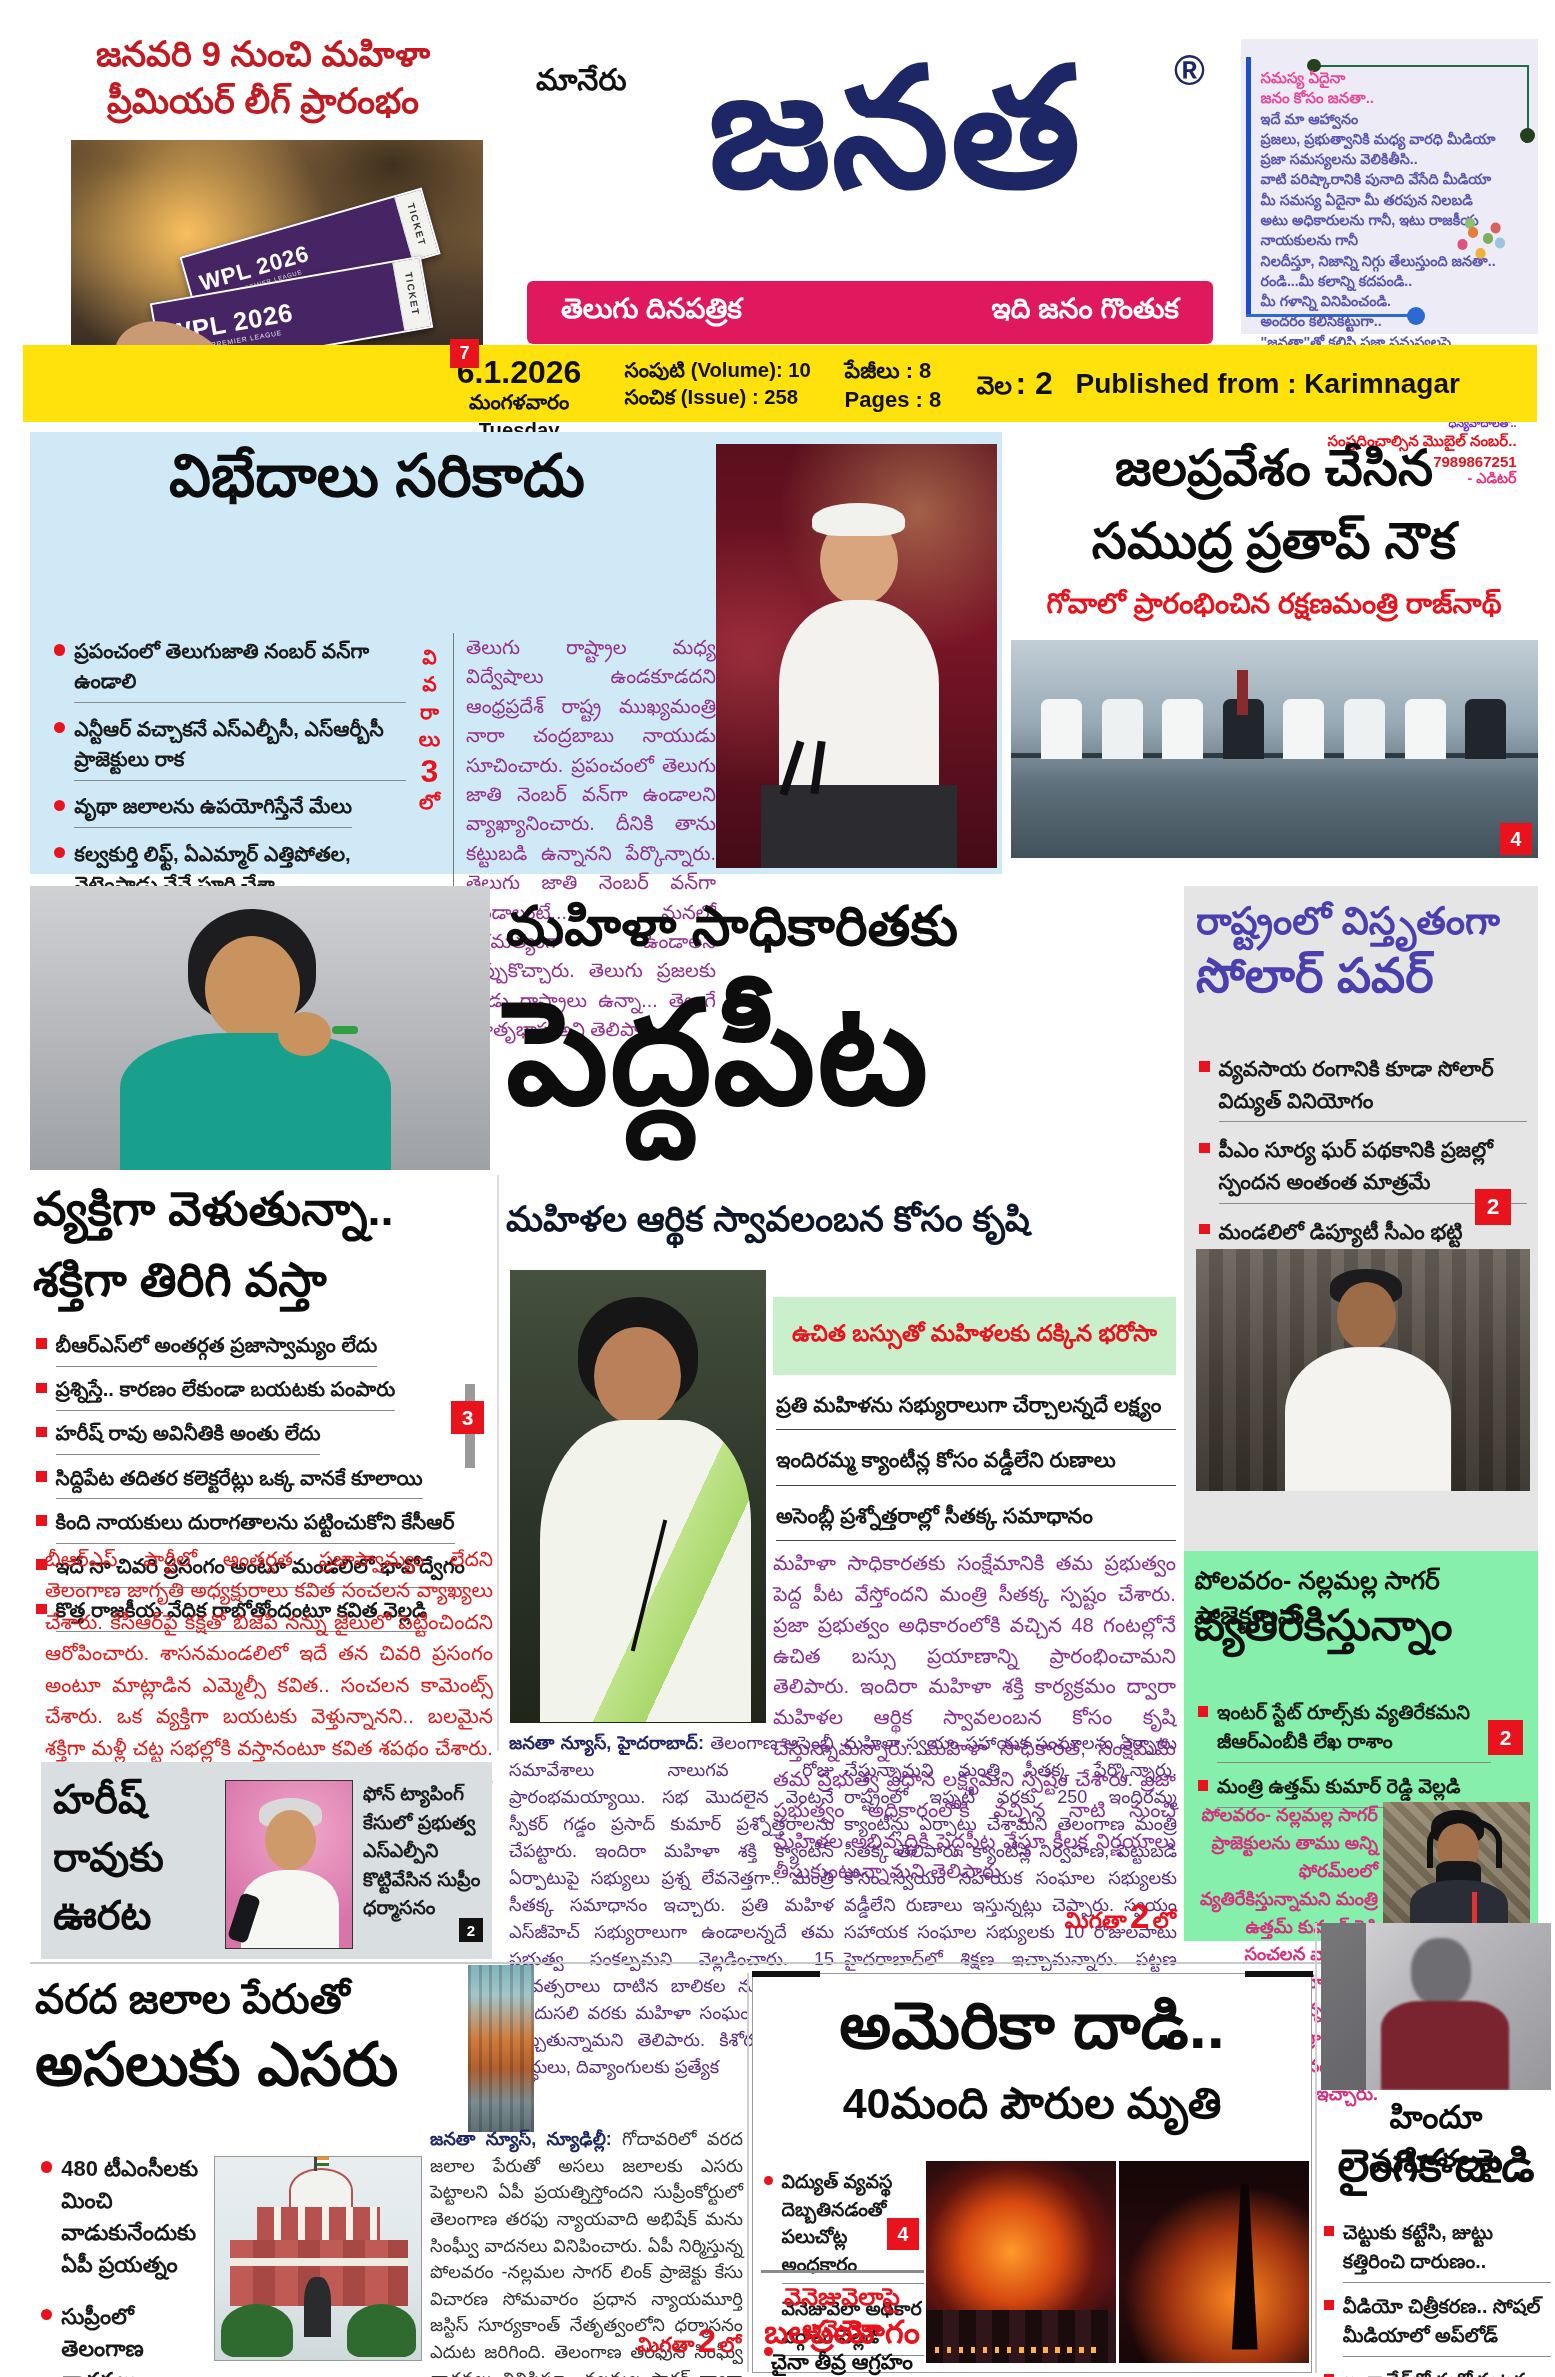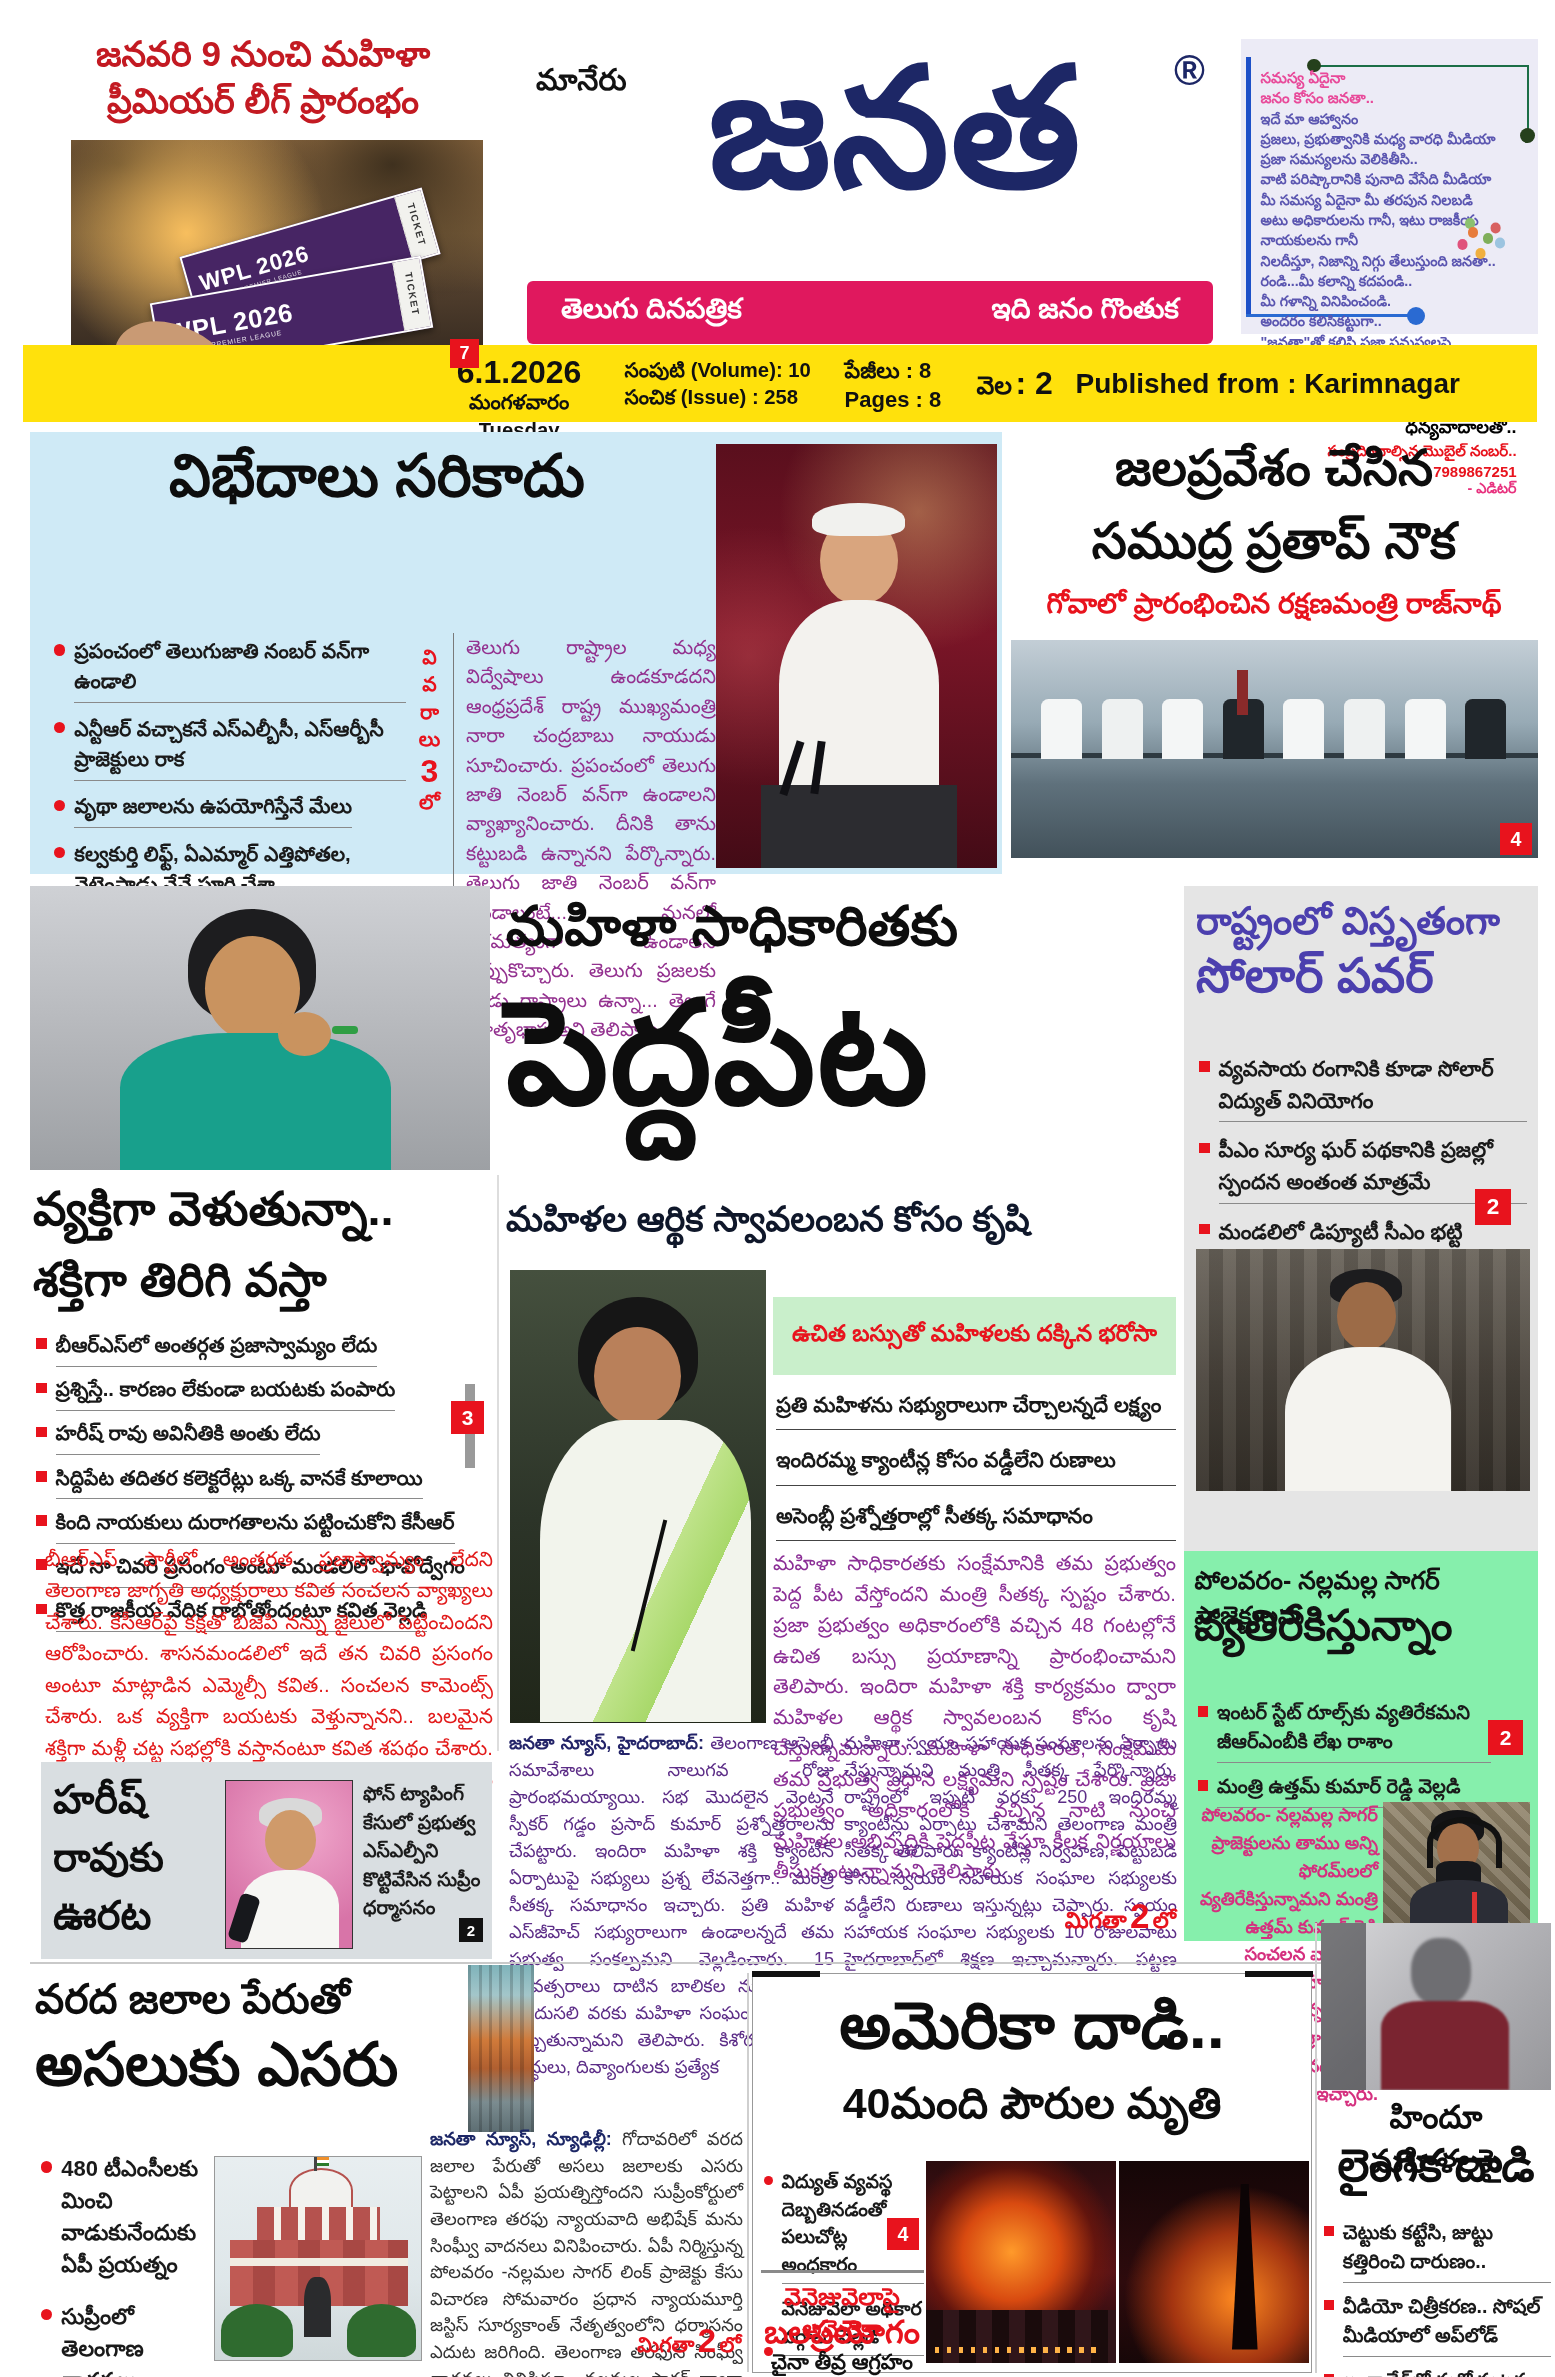--- a/index.html
+++ b/index.html
@@ -107,21 +107,21 @@
           <div class="pline">మీ సమస్య ఏదైనా మీ తరపున నిలబడి</div>
           <div class="pline">అటు అధికారులను గానీ, ఇటు రాజకీయ నాయకులను గానీ</div>
           <div class="pline">నిలదీస్తూ, నిజాన్ని నిగ్గు తేలుస్తుంది జనతా..</div>
           <div class="pline">రండి...మీ కలాన్ని కదపండి..</div>
           <div class="pline">మీ గళాన్ని వినిపించండి.</div>
           <div class="pline">అందరం కలిసికట్టుగా..</div>
           <div class="pline">"జనతా"తో కలిసి ప్రజా సమస్యలపై పోరాడుదాం..!!</div>
           <div class="pline">మొక్కవోని దీక్షతో పని చేద్దాం.. తగ్గేదేలే..!</div>
           <div class="pline">జనం కోసం "జనతా"..</div>
         </div>
-      <div class="right b" style="font-size:18px;color:#000000;margin-top:4.5px;">ధన్యవాదాలతో..</div>
+      <div class="right b" style="font-size:11px;color:#6d28d9;margin-top:4.5px;">ధన్యవాదాలతో..</div>
       <div class="right b" style="font-size:15px;color:#e8131d;">సంప్రదించాల్సిన మొబైల్ నంబర్.. 7989867251</div>
       <div class="right b" style="font-size:14.3px;color:#e8317e;">- ఎడిటర్</div>
     </div>
     <span class="abs" style="right:60px;top:188px;width:10.5px;height:10.5px;border-radius:50%;background:#e77c3c;box-shadow:15px 6px 0 #7fae5a,-10.5px 12px 0 #e0527c,7.5px 21px 0 #f0b040,-3px -9px 0 #8bc070,22.6px -4.5px 0 #d86060,27px 10.5px 0 #9cc4e0;"></span>
   </div>
 
   <div class="abs" style="left:22.6px;top:345px;width:1514px;height:77px;background:#ffe10c;">
     <div class="abs center" style="left:406px;top:9px;width:181px;">
       <div class="xb" style="font-size:32px;">6.1.2026</div>
       <div class="b" style="font-size:20.3px;">మంగళవారం Tuesday</div>

